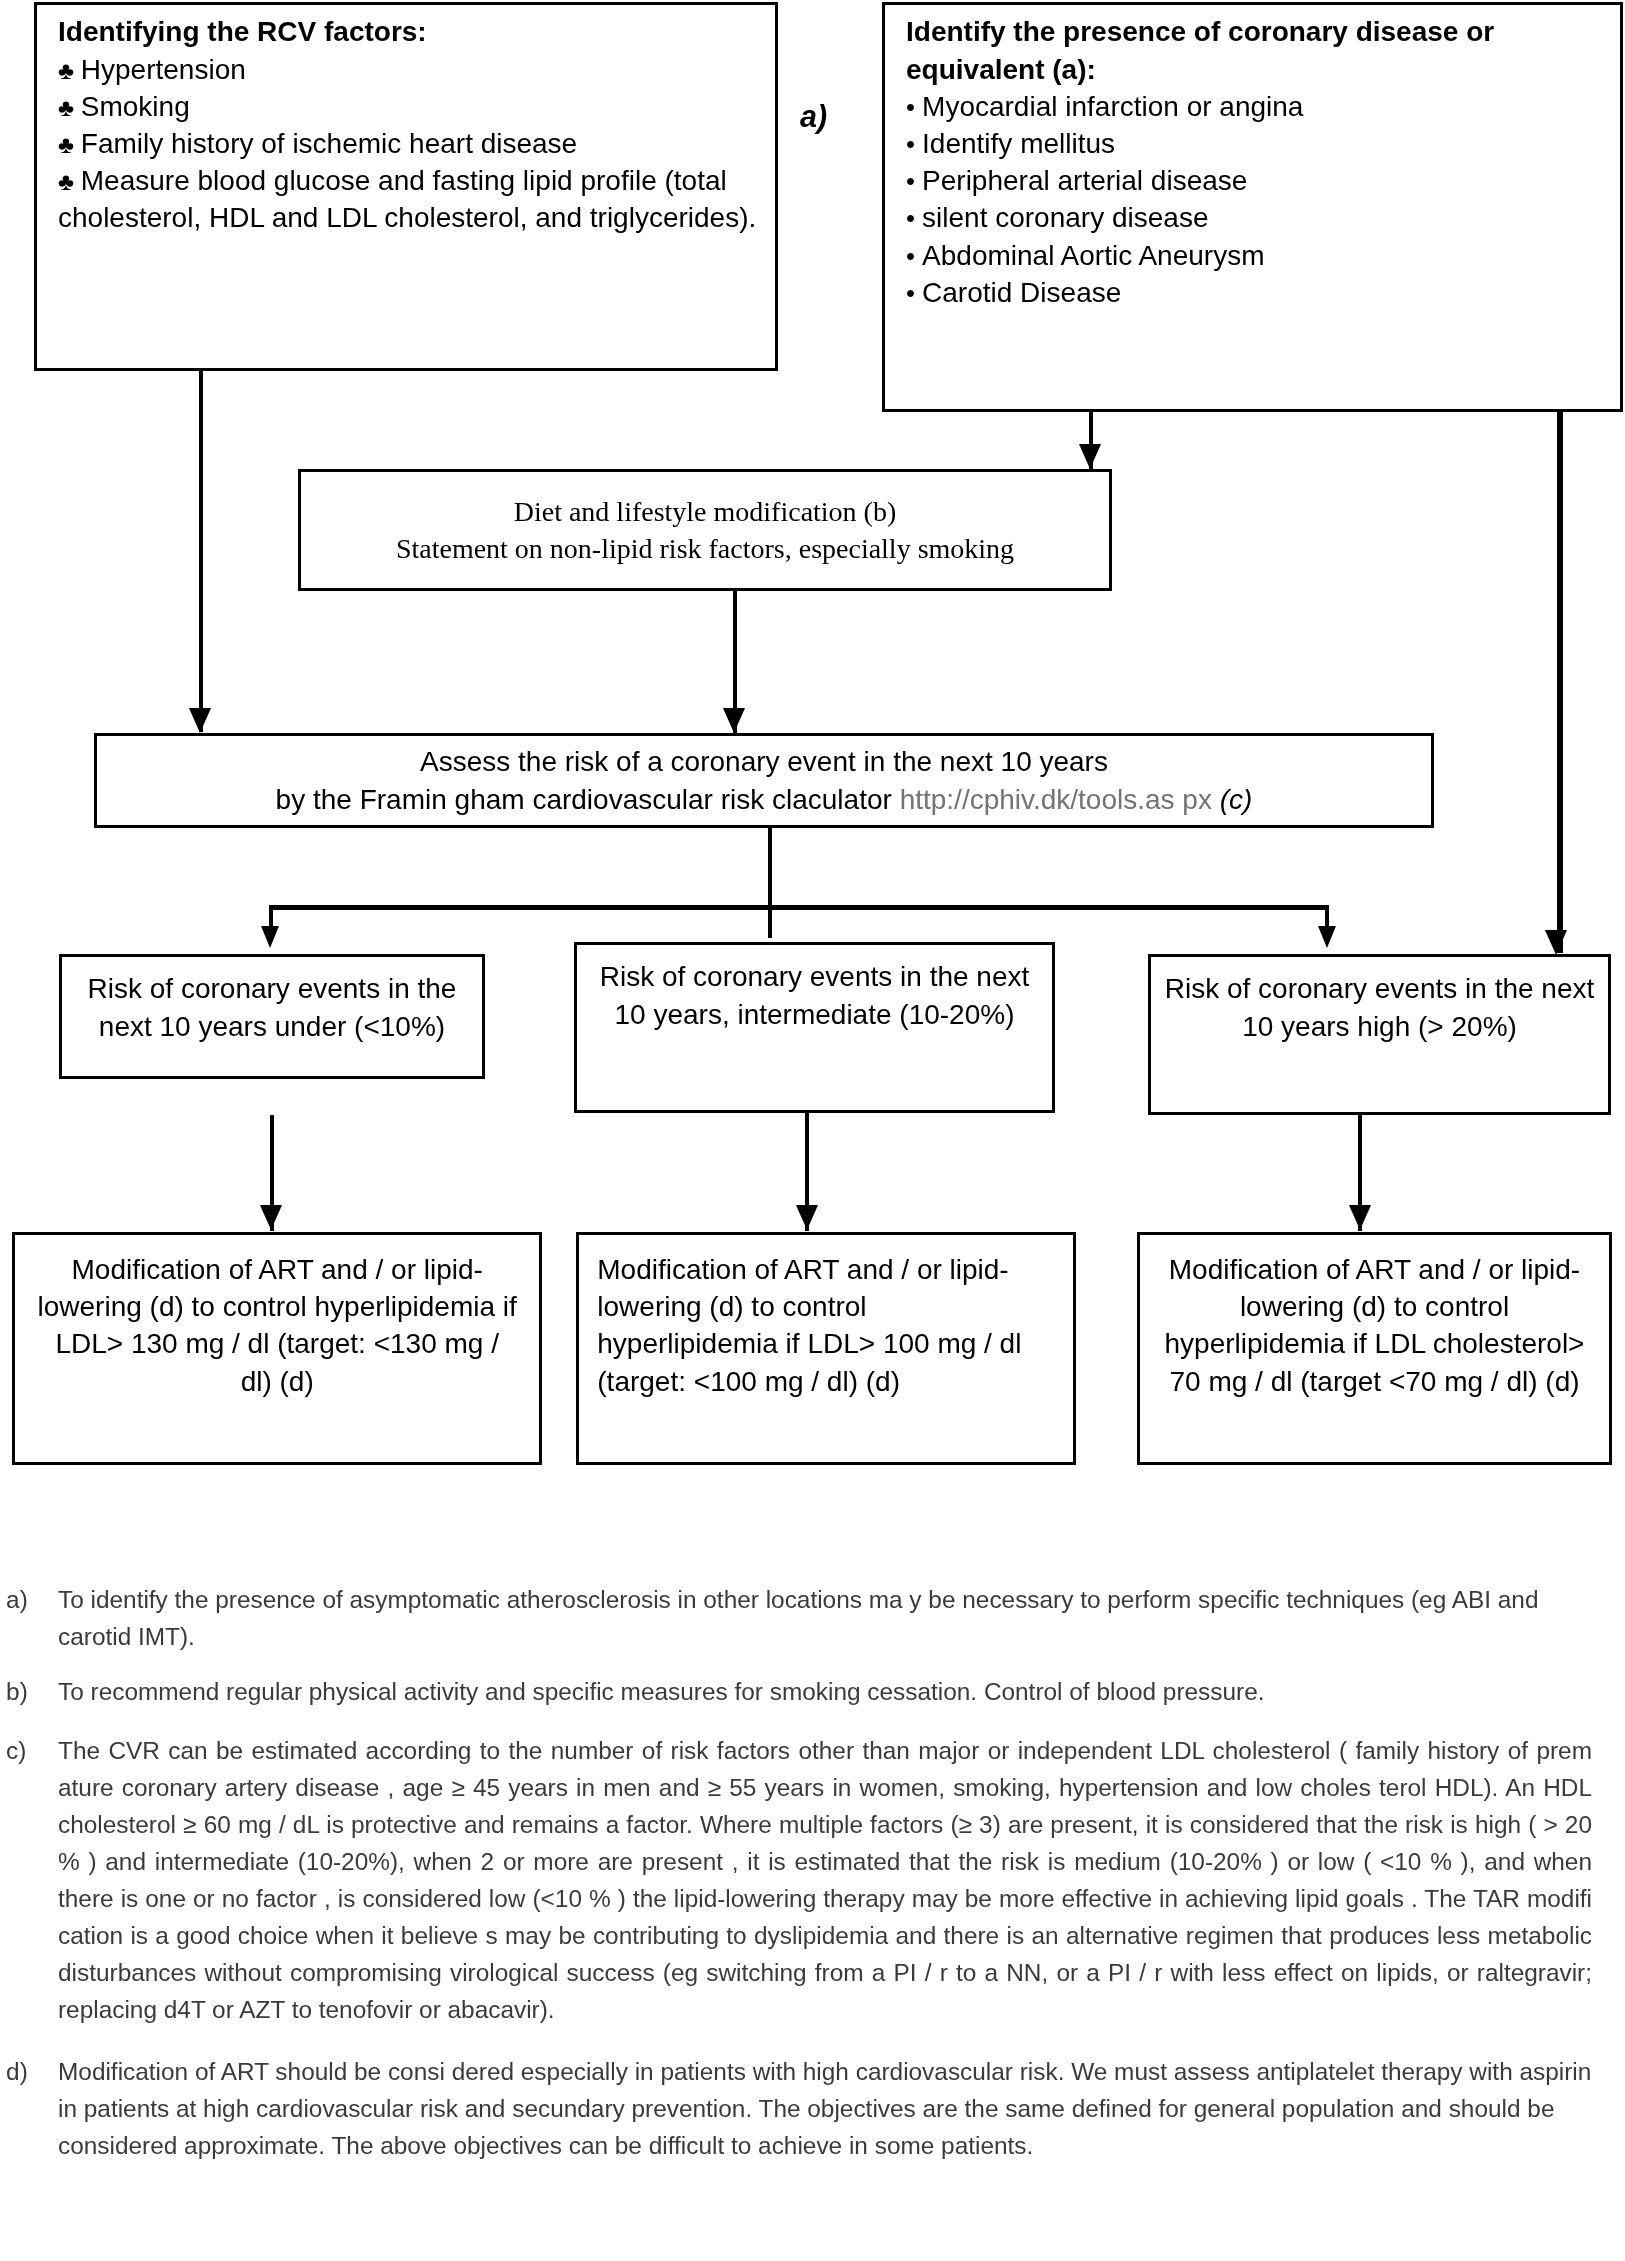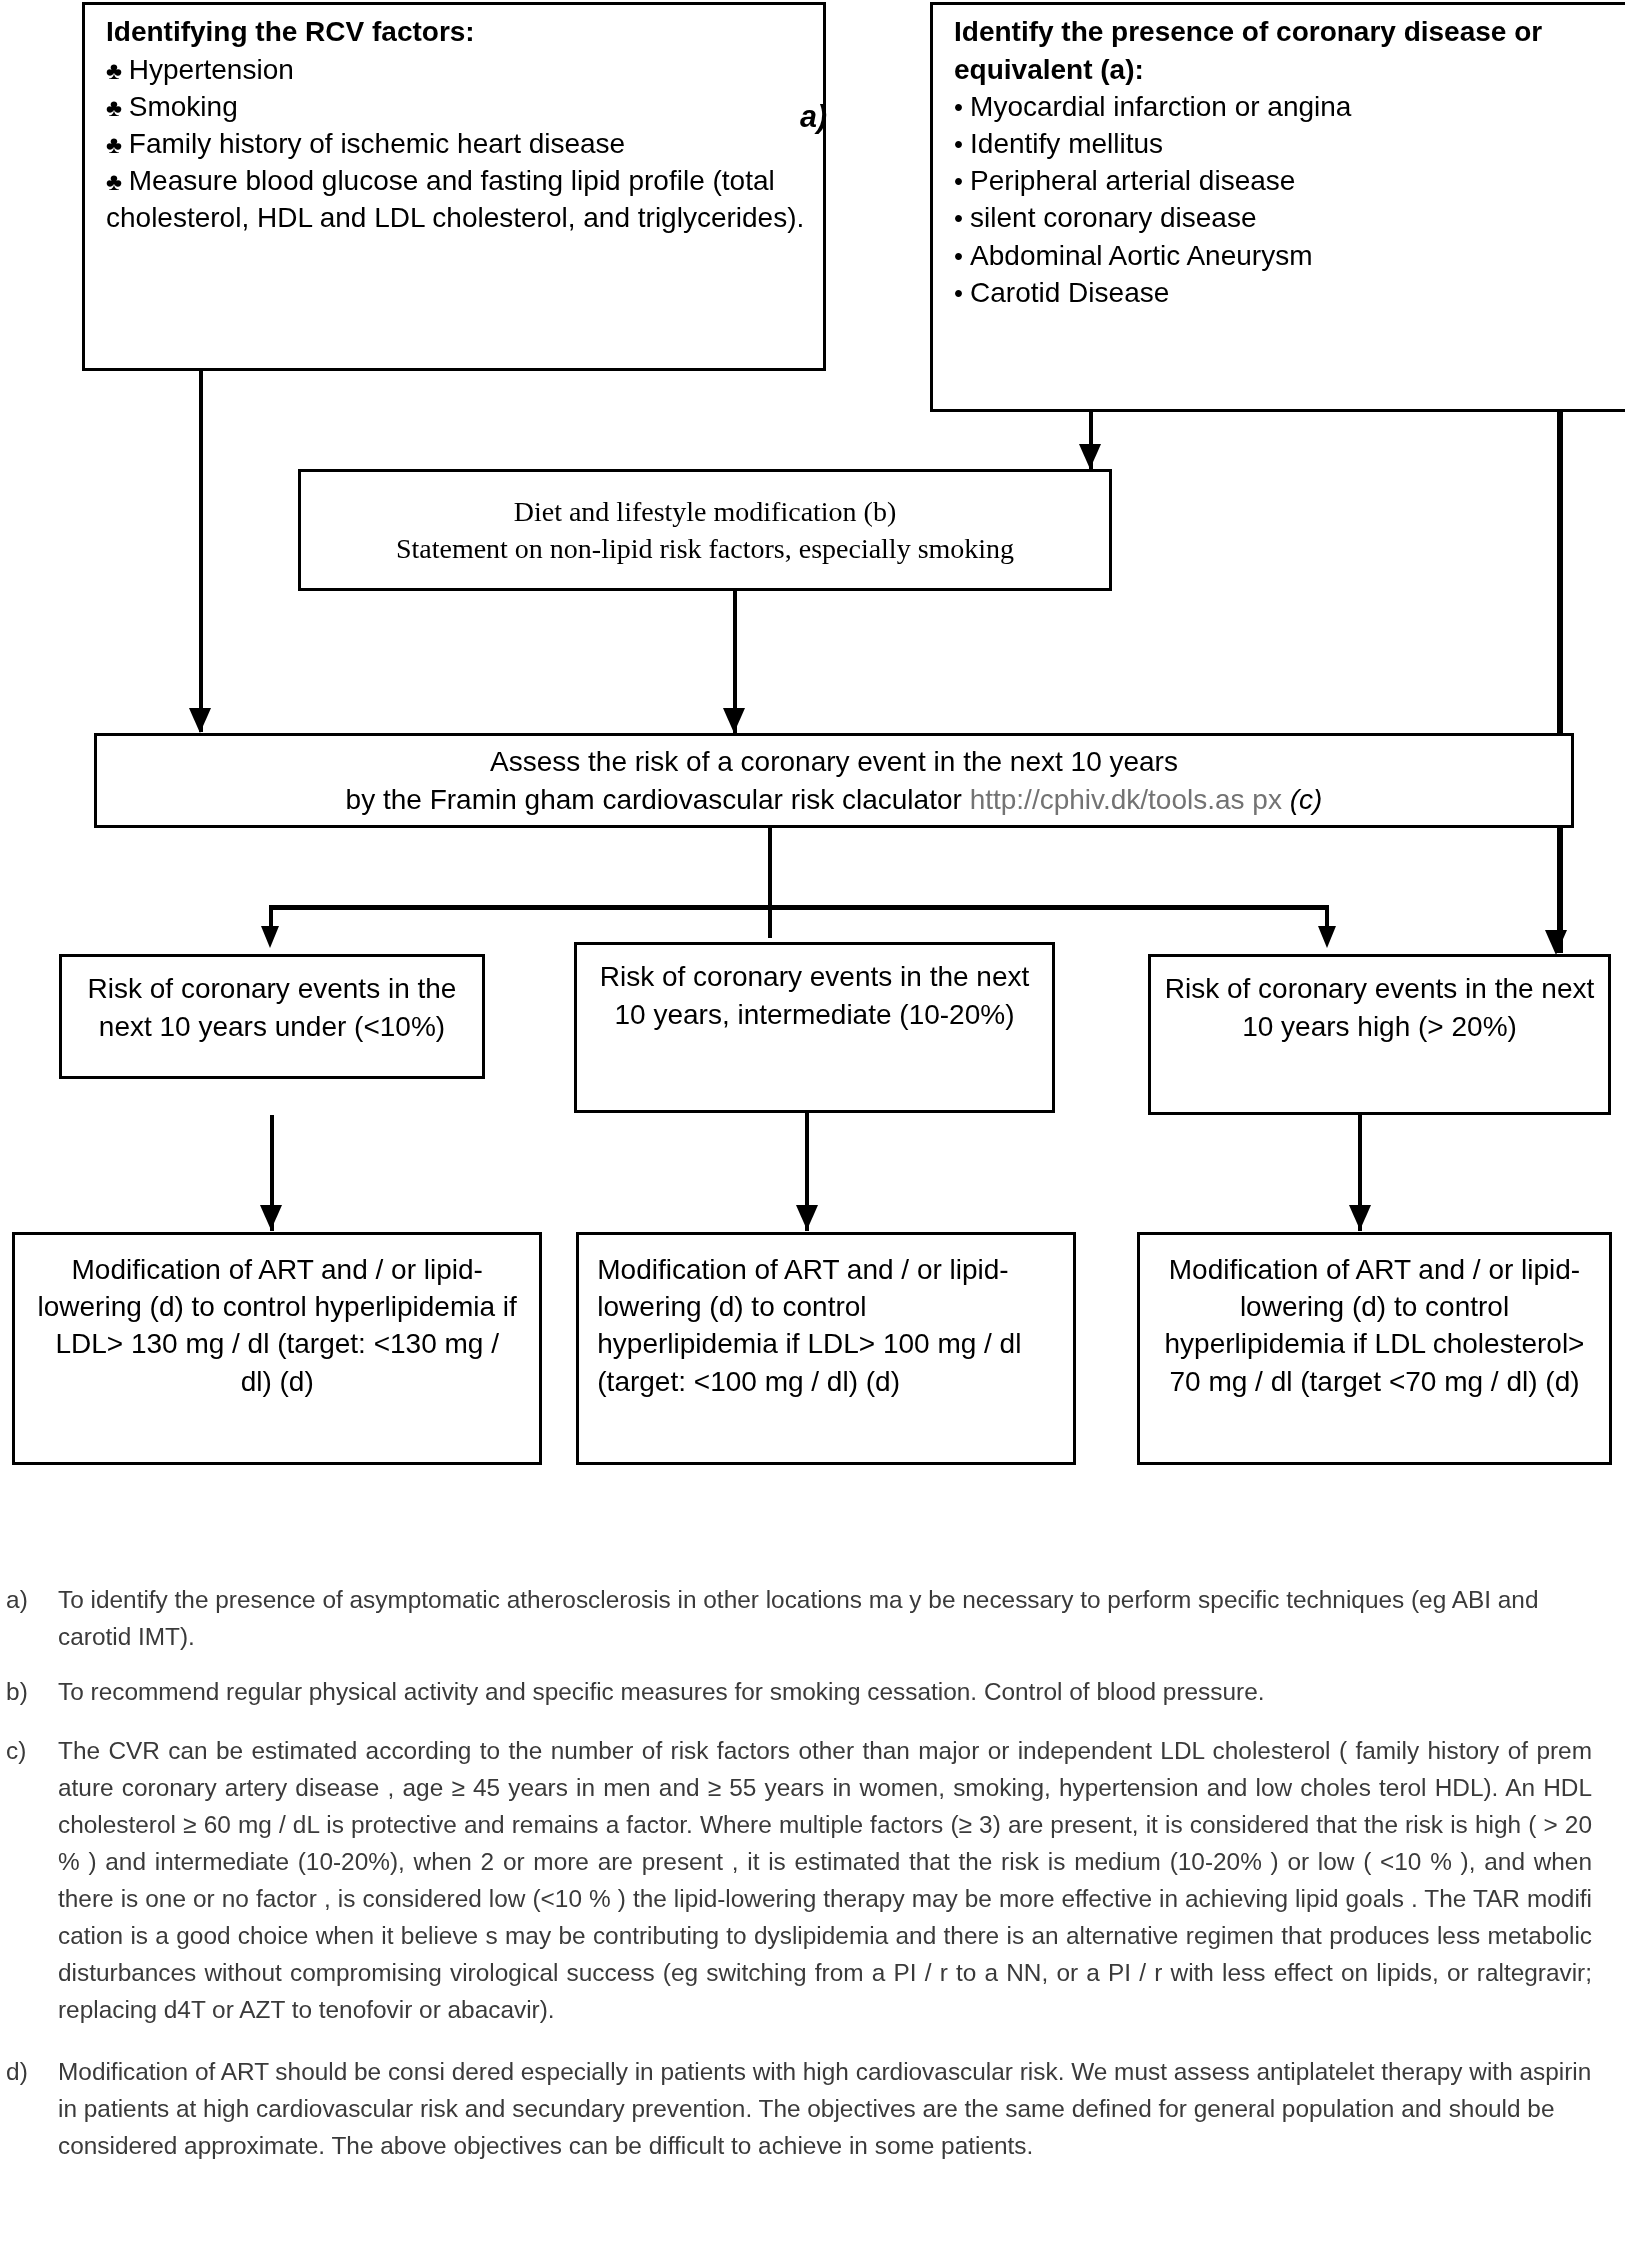--- a/index.html
+++ b/index.html
@@ -9,21 +9,21 @@
     color:#000;
   }
   .canvas{position:absolute;left:0;top:0;width:1626px;height:2261px;}
   .box{
     position:absolute;box-sizing:border-box;
     border:3px solid #000;background:#fff;
     font-size:28px;line-height:1.33;color:#000;
   }
   .box.center{display:flex;align-items:flex-start;justify-content:center;text-align:center;}
   .box .inner{width:100%;}
-  .box.pad-left{padding:8.5px 12.2px 8.5px 21px;margin-left:48px;}
+  .box.pad-left{padding:8.5px 12.2px 8.5px 21px;}
   .box.pad-center{padding:17px 16px;font-family:Liberation Serif, serif;}
   .hd{font-weight:bold;display:block;}
   ul.lst{list-style:none;margin:0;padding:0;}
   ul.lst li{display:block;white-space:pre-wrap;}
   .bullet-club::before{content:"\2663\00a0";font-size:24.4px;}
   .bullet-dot::before{content:"\2022\00a0";font-size:25.6px;}
   .line{position:absolute;background:#000;}
   .vline{width:4.3px;}
   .hline{height:4.9px;}
   .arrowhead{
@@ -91,21 +91,21 @@
   <div class="box pad-center center" style="left:298px;top:469px;width:814px;height:122px;align-items:center;">
     <div class="inner">
       <div>Diet and lifestyle modification (b)</div>
       <div>Statement on non-lipid risk factors, especially smoking</div>
     </div>
   </div>
 
   <div class="line vline" style="left:733px;top:591px;width:4.3px;height:142px;"></div>
   <div class="arrowhead" style="left:723px;top:708px;"></div>
 
-  <div class="box center" style="left:94px;top:733px;width:1480px;height:95px;align-items:center;padding:0 14.6px;">
+  <div class="box center" style="left:94px;top:733px;width:1340px;height:95px;align-items:center;padding:0 14.6px;">
     <div class="inner">
       <div>Assess the risk of a coronary  event in the next 10 years</div>
       <div>
         <span>by the Framin gham cardiovascular risk claculator </span><span class="url">http://cphiv.dk/tools.as px</span><span class="ital"> (c)</span>
       </div>
     </div>
   </div>
 
   <div class="line vline" style="left:768px;top:828px;width:3.7px;height:110px;"></div>
   <div class="line hline" style="left:269px;top:905px;width:1060px;height:4.9px;"></div>

